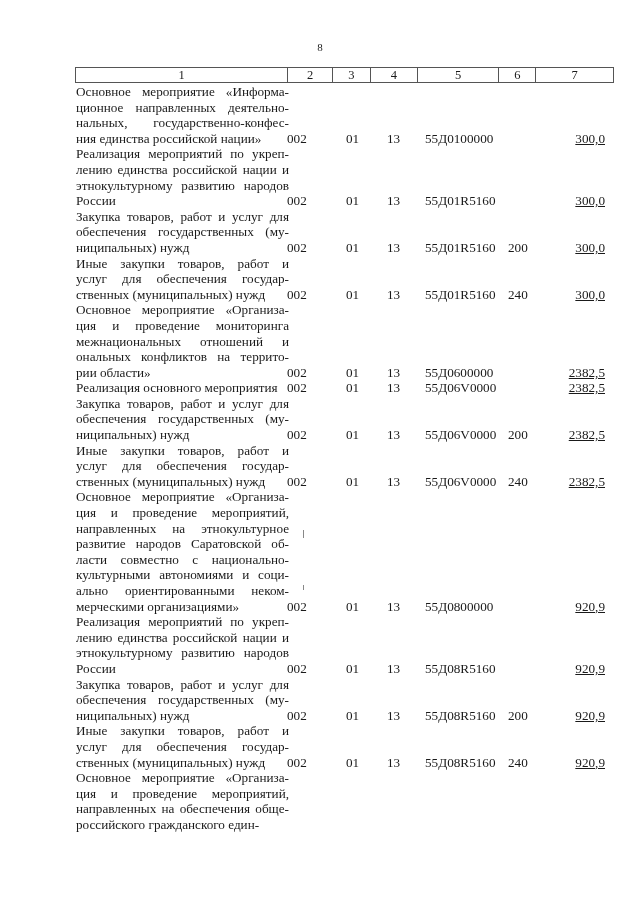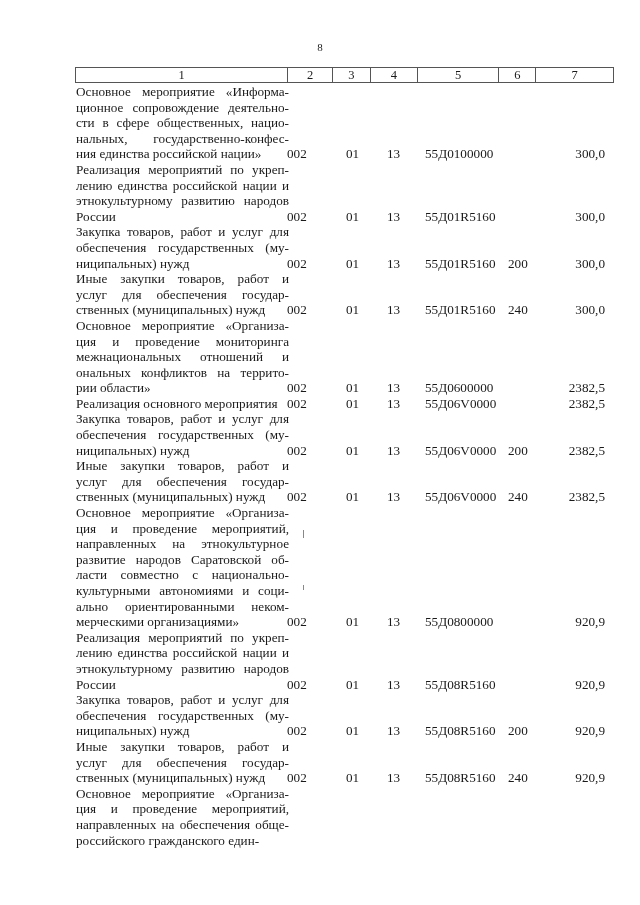--- a/index.html
+++ b/index.html
@@ -15,21 +15,21 @@
   .c1 { width: 213px; } .c2 { width: 45px; } .c3 { width: 38px; }
   .c4 { width: 47px; } .c5 { width: 82px; } .c6 { width: 37px; } .c7 { width: 77px; }
   .rows { position: absolute; top: 84px; left: 76px; width: 545px; }
   .row { position: relative; display: flex; align-items: flex-start; }
   .desc { width: 213px; font-size: 13.2px; line-height: 15.6px; text-align: justify;
           text-align-last: left; }
   .desc .ln { display: block; white-space: nowrap; text-align-last: justify; }
   .desc .ln.last { text-align-last: left; }
   .code { position: absolute; bottom: 0; font-size: 13.2px; line-height: 15.6px; white-space: nowrap; }
   .k2 { left: 211px; } .k3 { left: 270px; } .k4 { left: 311px; }
-  .k5 { left: 349px; } .k6 { left: 432px; } .k7 { right: 16px; text-align: right; }
+  .k5 { left: 349px; } .k6 { left: 432px; } .k7 { right: 16px; text-align: right; text-decoration: underline; }
   .mark { position: absolute; width: 1px; background: #888; }
 </style>
 </head>
 <body>
 
 <div class="page-num">8</div>
 
 <div class="hdr">
   <div class="c1">1</div>
   <div class="c2">2</div>
@@ -37,22 +37,21 @@
   <div class="c4">4</div>
   <div class="c5">5</div>
   <div class="c6">6</div>
   <div class="c7">7</div>
 </div>
 
 <div class="rows" id="rows">
     <div class="row">
       <div class="desc">
         <span class="ln">Основное мероприятие «Информа-</span>
-        <span class="ln">ционное сопровождение деятельно-</span>
-        <span class="ln">сти в сфере общественных, нацио-</span>
+        <span class="ln">ционное направленных деятельно-</span>
         <span class="ln">нальных, государственно-конфес-</span>
         <span class="ln last">ния единства российской нации»</span>
       </div>
       <span class="code k2">002</span>
       <span class="code k3">01</span>
       <span class="code k4">13</span>
       <span class="code k5">55Д0100000</span>
       <span class="code k6"></span>
       <span class="code k7">300,0</span>
     </div>

